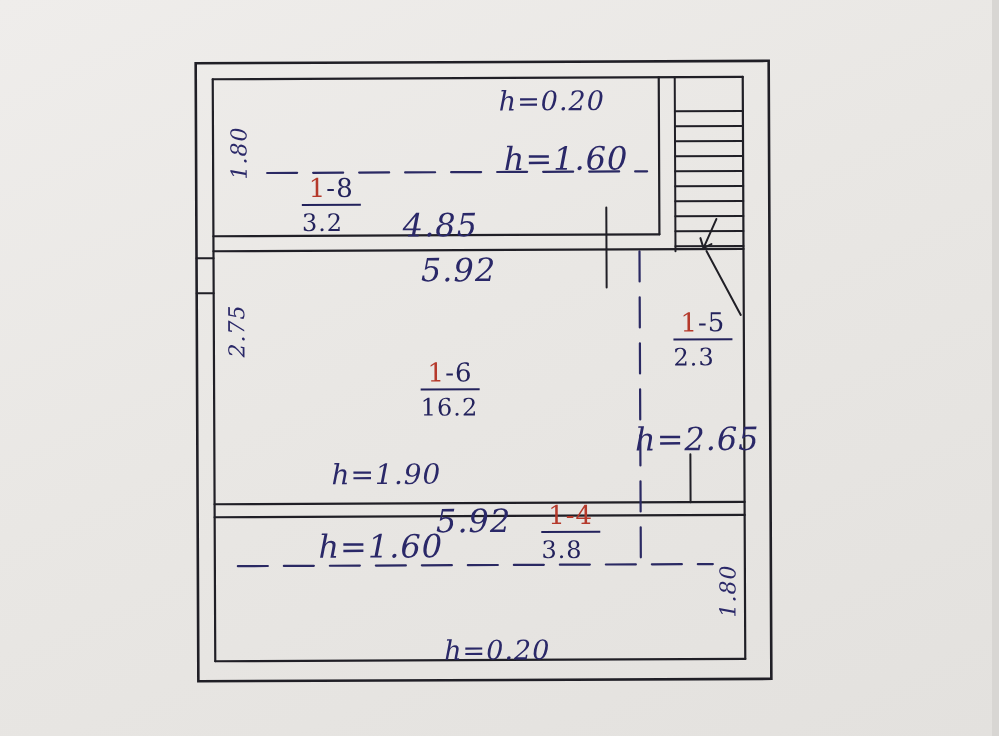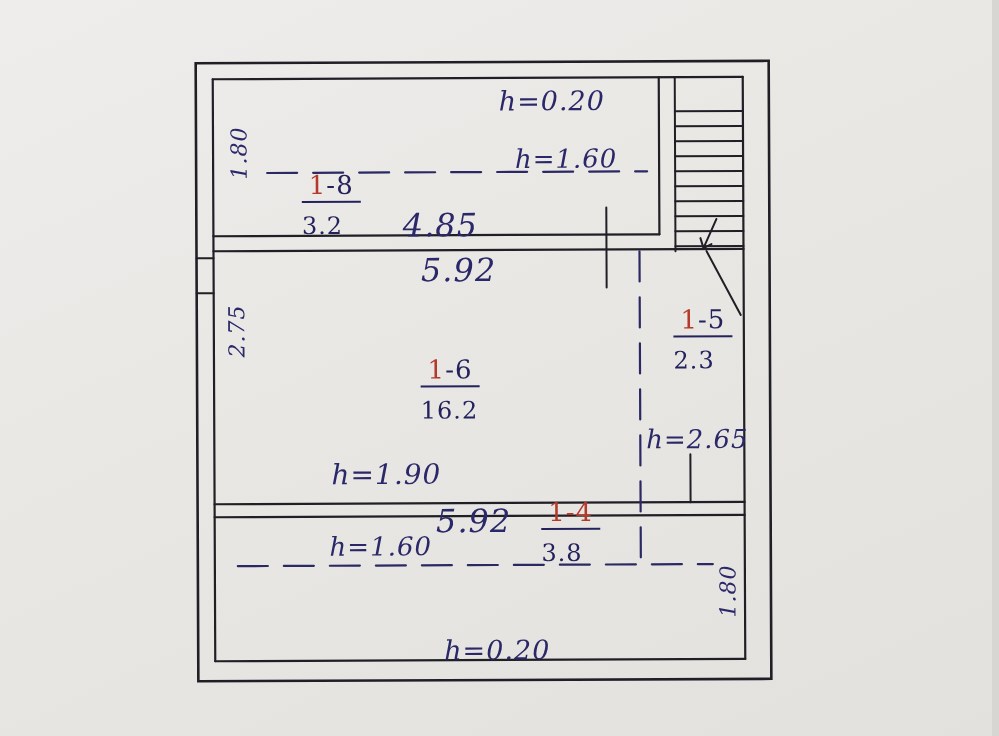--- a/index.html
+++ b/index.html
@@ -32,24 +32,24 @@
   .room-num{
     display:inline-block;
     font-size:26px;
     letter-spacing:1px;
     border-bottom:2.5px solid #23225c;
     padding:0 7px 2px 7px;
   }
   .room-area{
     font-size:24px;
     letter-spacing:1px;
-    padding-top:11px;
+    padding-top:5px;
   }
   .red{color:#b5392b;}
-  .fs27{font-size:27px;} .fs26{font-size:26px;} .fs24{font-size:32px;}
+  .fs27{font-size:27px;} .fs26{font-size:32px;} .fs24{font-size:32px;}
   .fs28{font-size:28px;} .fs22{font-size:22px;}
 </style>
 </head>
 <body>
 
 <div class="canvas">
   <div class="sheet">
 
     <svg width="999" height="736" viewBox="0 0 999 736">
 

